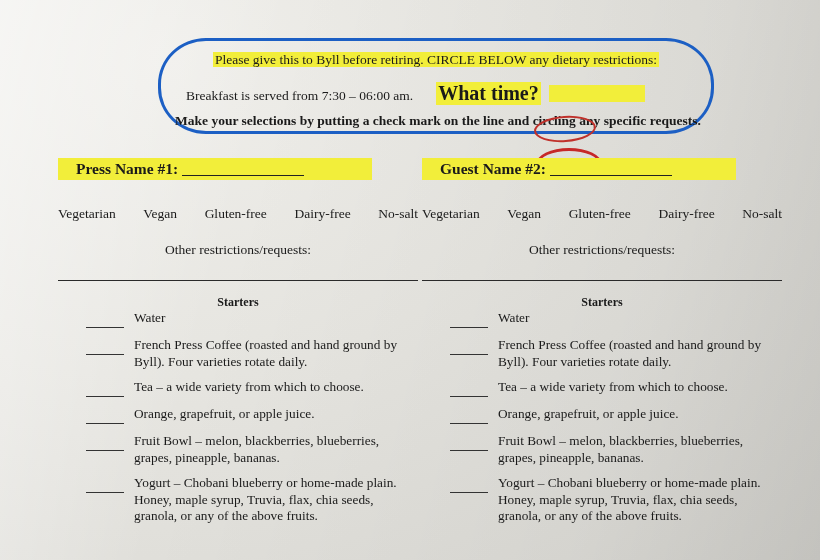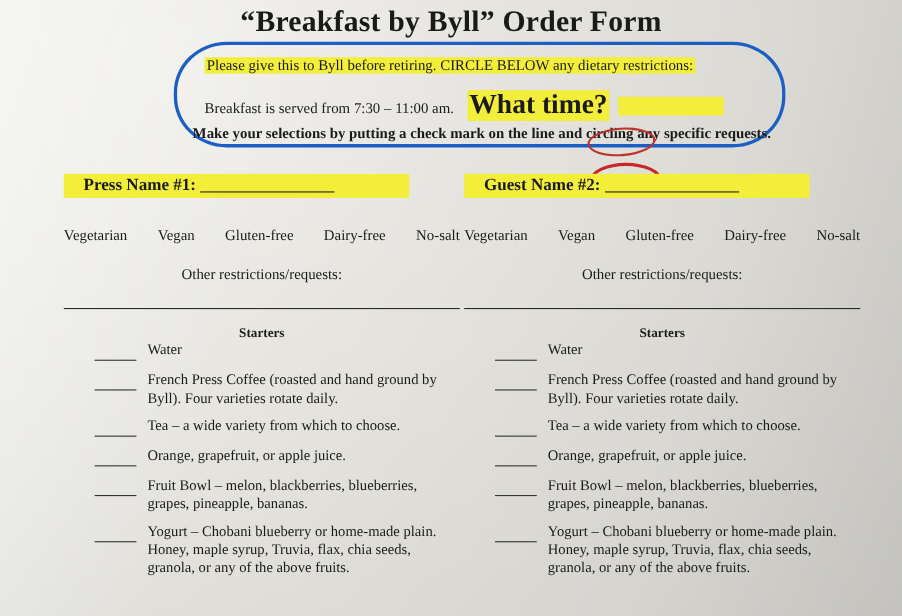--- a/index.html
+++ b/index.html
@@ -53,39 +53,39 @@
   }
   .hl {
     background: #f2ee3a;
     padding: 0 2px;
   }
   .notice-line1 {
     position: absolute;
     left: 186px;
     top: 52px;
     width: 500px;
-    text-align: left;
+    text-align: center;
     font-size: 13.5px;
   }
   .notice-line2 {
     position: absolute;
     left: 186px;
     top: 82px;
     width: 500px;
     font-size: 13.5px;
     display: flex;
     align-items: baseline;
   }
   .served {
     white-space: nowrap;
   }
   .whattime {
-    font-size: 25px;
-    font-weight: bold;
-    margin-left: 12px;
+    font-size: 20px;
+    font-weight: bold;
+    margin-left: 23px;
     white-space: nowrap;
   }
   .time-blank {
     display: inline-block;
     background: #f2ee3a;
     height: 17px;
     width: 96px;
     margin-left: 8px;
     align-self: center;
   }
@@ -187,30 +187,29 @@
     font-size: 13.3px;
     line-height: 16.5px;
     max-width: 292px;
   }
 </style>
 </head>
 <body>
 
 <div id="page">
 
-  <div class="title">“Breakfast by Byll” Order Form</div>
 
   <div class="notice"></div>
 
   <div class="notice-line1">
     <span class="hl">Please give this to Byll before retiring. CIRCLE BELOW any dietary restrictions:</span>
   </div>
 
   <div class="notice-line2">
-    <span class="served">Breakfast is served from 7:30 – 11:00 am.</span>
+    <span class="served">Breakfast is served from 7:30 – 06:00 am.</span>
     <span class="whattime hl">What time?</span>
     <span class="time-blank"></span>
   </div>
 
   <div class="notice-line3">Make your selections by putting a check mark on the line and circling any specific requests.</div>
 
   <div class="circle-mark"></div>
   <div class="red-oval"></div>
 
   <div class="col col-left">

